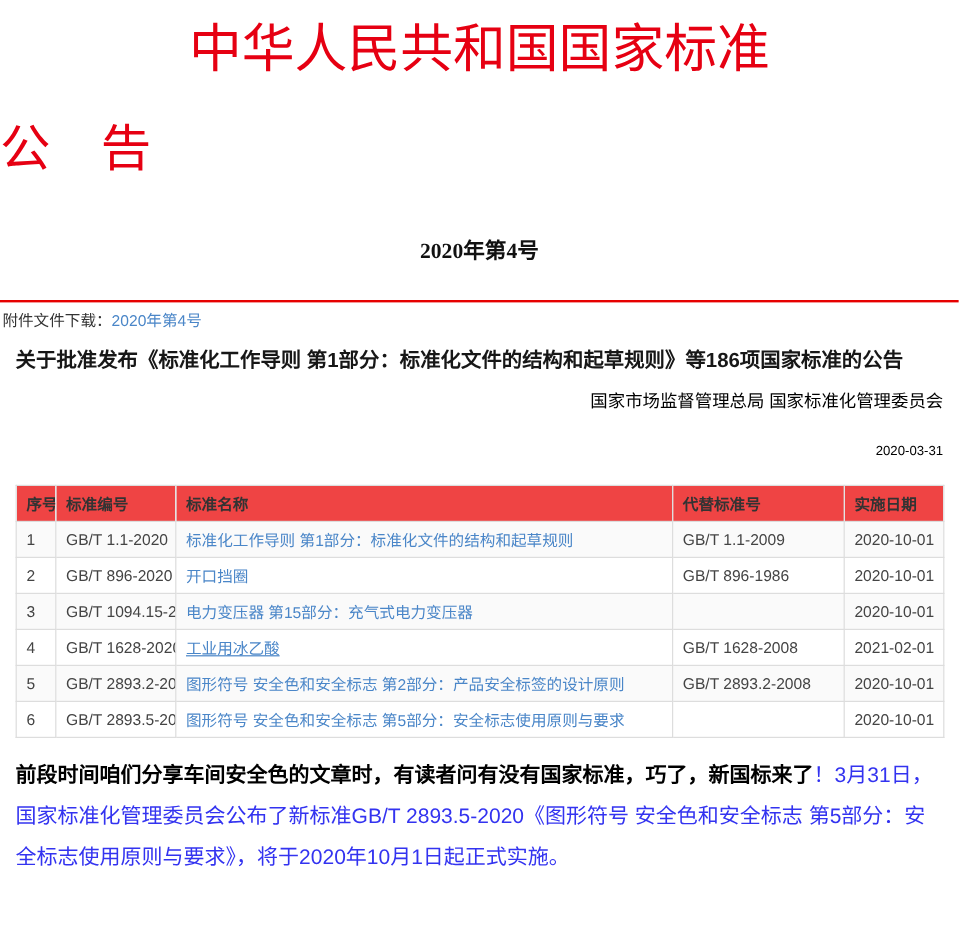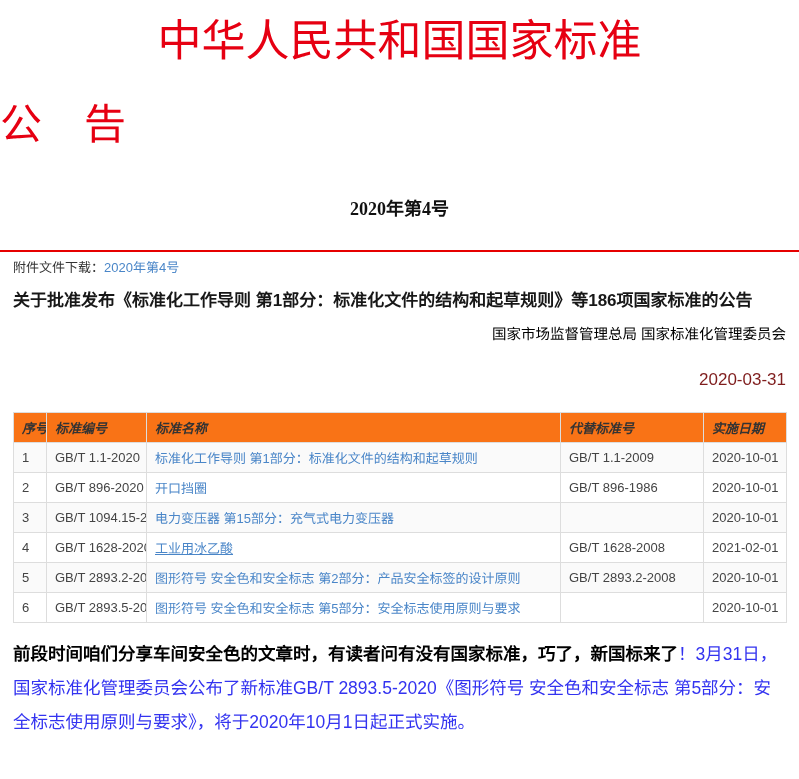--- a/index.html
+++ b/index.html
@@ -51,21 +51,21 @@
     font-weight: 700;
     font-size: 18px;
     color: #111;
     line-height: 1;
   }
   .red-line {
     margin-top: 32px;
     border-top: 2px solid #e60000;
   }
   .attachment {
-    padding: 5px 13px 0 13px;
+    padding: 5px 13px 0 2px;
     font-size: 13px;
     color: #333;
   }
   .link { color: #4a86c8; text-decoration: none; cursor: pointer; }
   .notice-heading {
     margin: 14px 13px 0 13px;
     font-size: 17px;
     font-weight: 700;
     color: #171717;
     line-height: 1.3;
@@ -79,42 +79,42 @@
   }
   .signature {
     margin: 10px 13px 0 13px;
     text-align: right;
     font-size: 14.5px;
     color: #000000;
   }
   .pub-date {
     margin: 27px 13px 0 13px;
     text-align: right;
-    font-size: 17px;
-    color: #7f1d1d;
+    font-size: 11px;
+    color: #000000;
   }
   
   .std-table {
     margin: 22px 13px 0 13px;
     width: 773px;
     border-collapse: collapse;
     table-layout: fixed;
     font-size: 13px;
   }
   .std-table th, .std-table td {
     border: 1px solid #dddddd;
     padding: 5px 8px;
     text-align: left;
     vertical-align: middle;
     height: 27px;
     color: #444;
     overflow: hidden;
     white-space: nowrap;
   }
-  .std-table th { font-weight: 700; color: #333; background: #f97316; font-style: italic; }
+  .std-table th { font-weight: 700; color: #333; background: #ef4444; }
   .std-table tbody tr:nth-child(odd) td { background: #fafafa; }
   .std-table tbody tr:nth-child(4) .link { text-decoration: underline; }
   .col-no { width: 33px; }
   .col-code { width: 100px; }
   .col-name { width: 414px; }
   .col-repl { width: 143px; }
   .col-date { width: 83px; }
 
   
   .footer-text {

